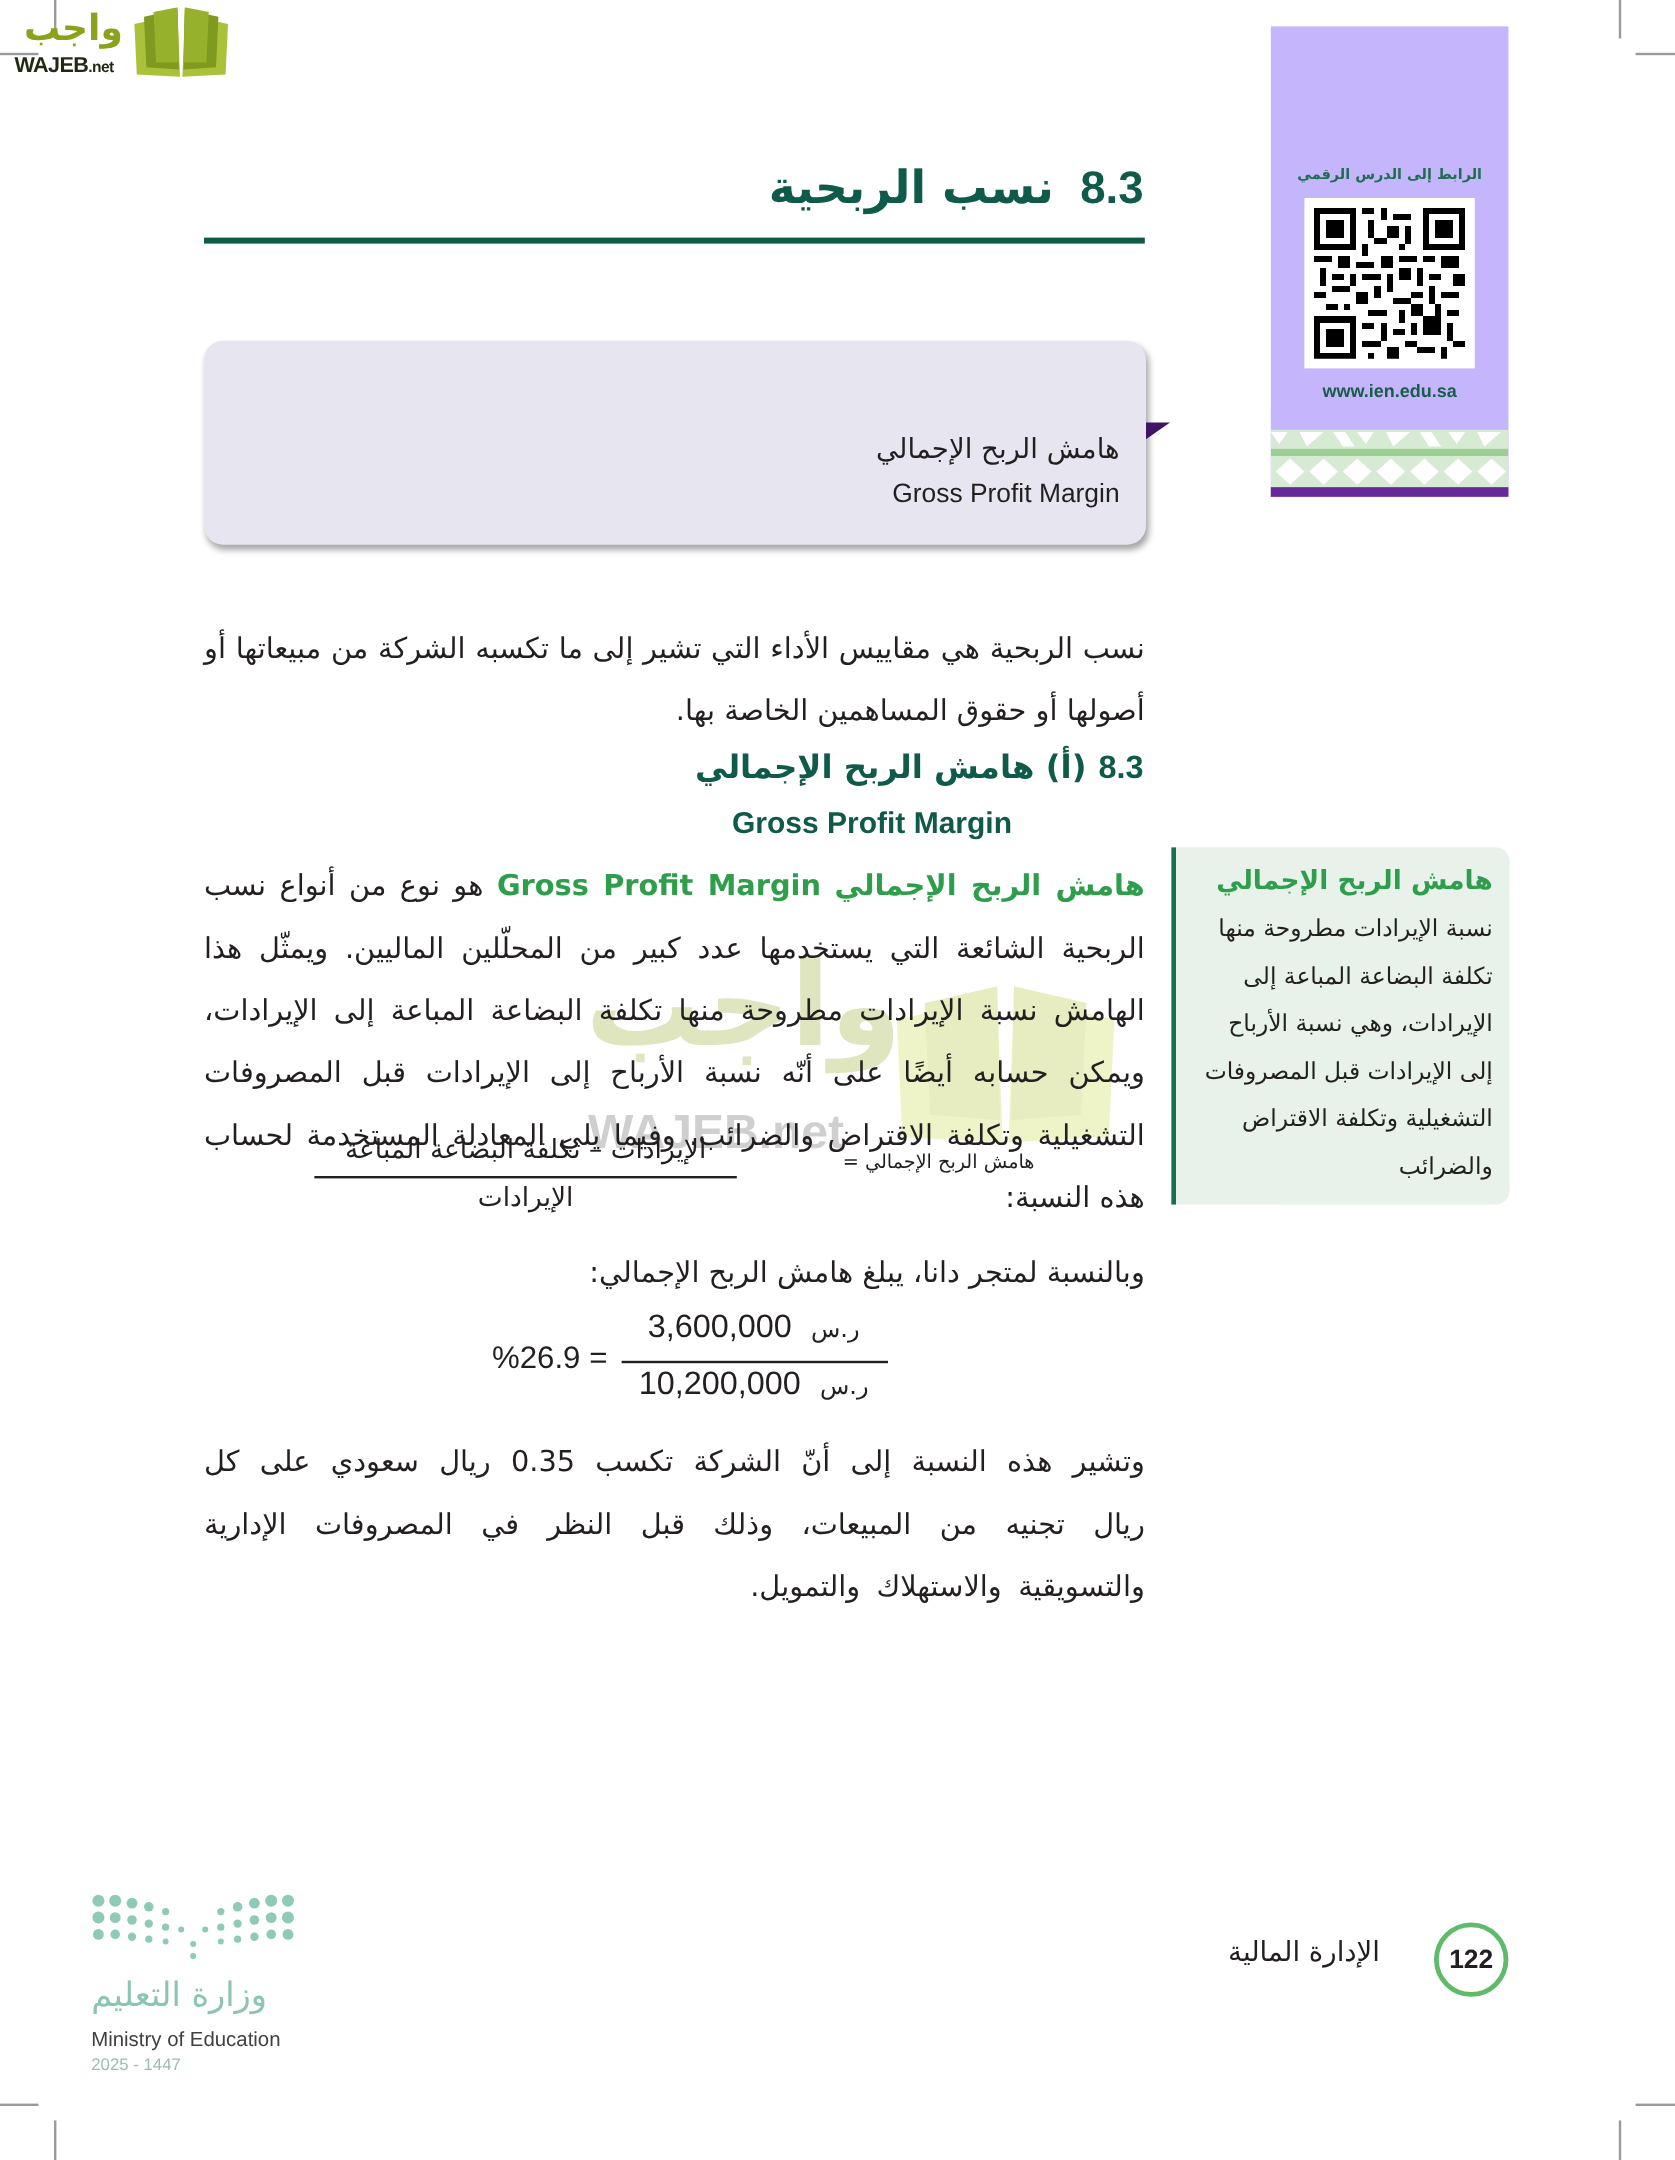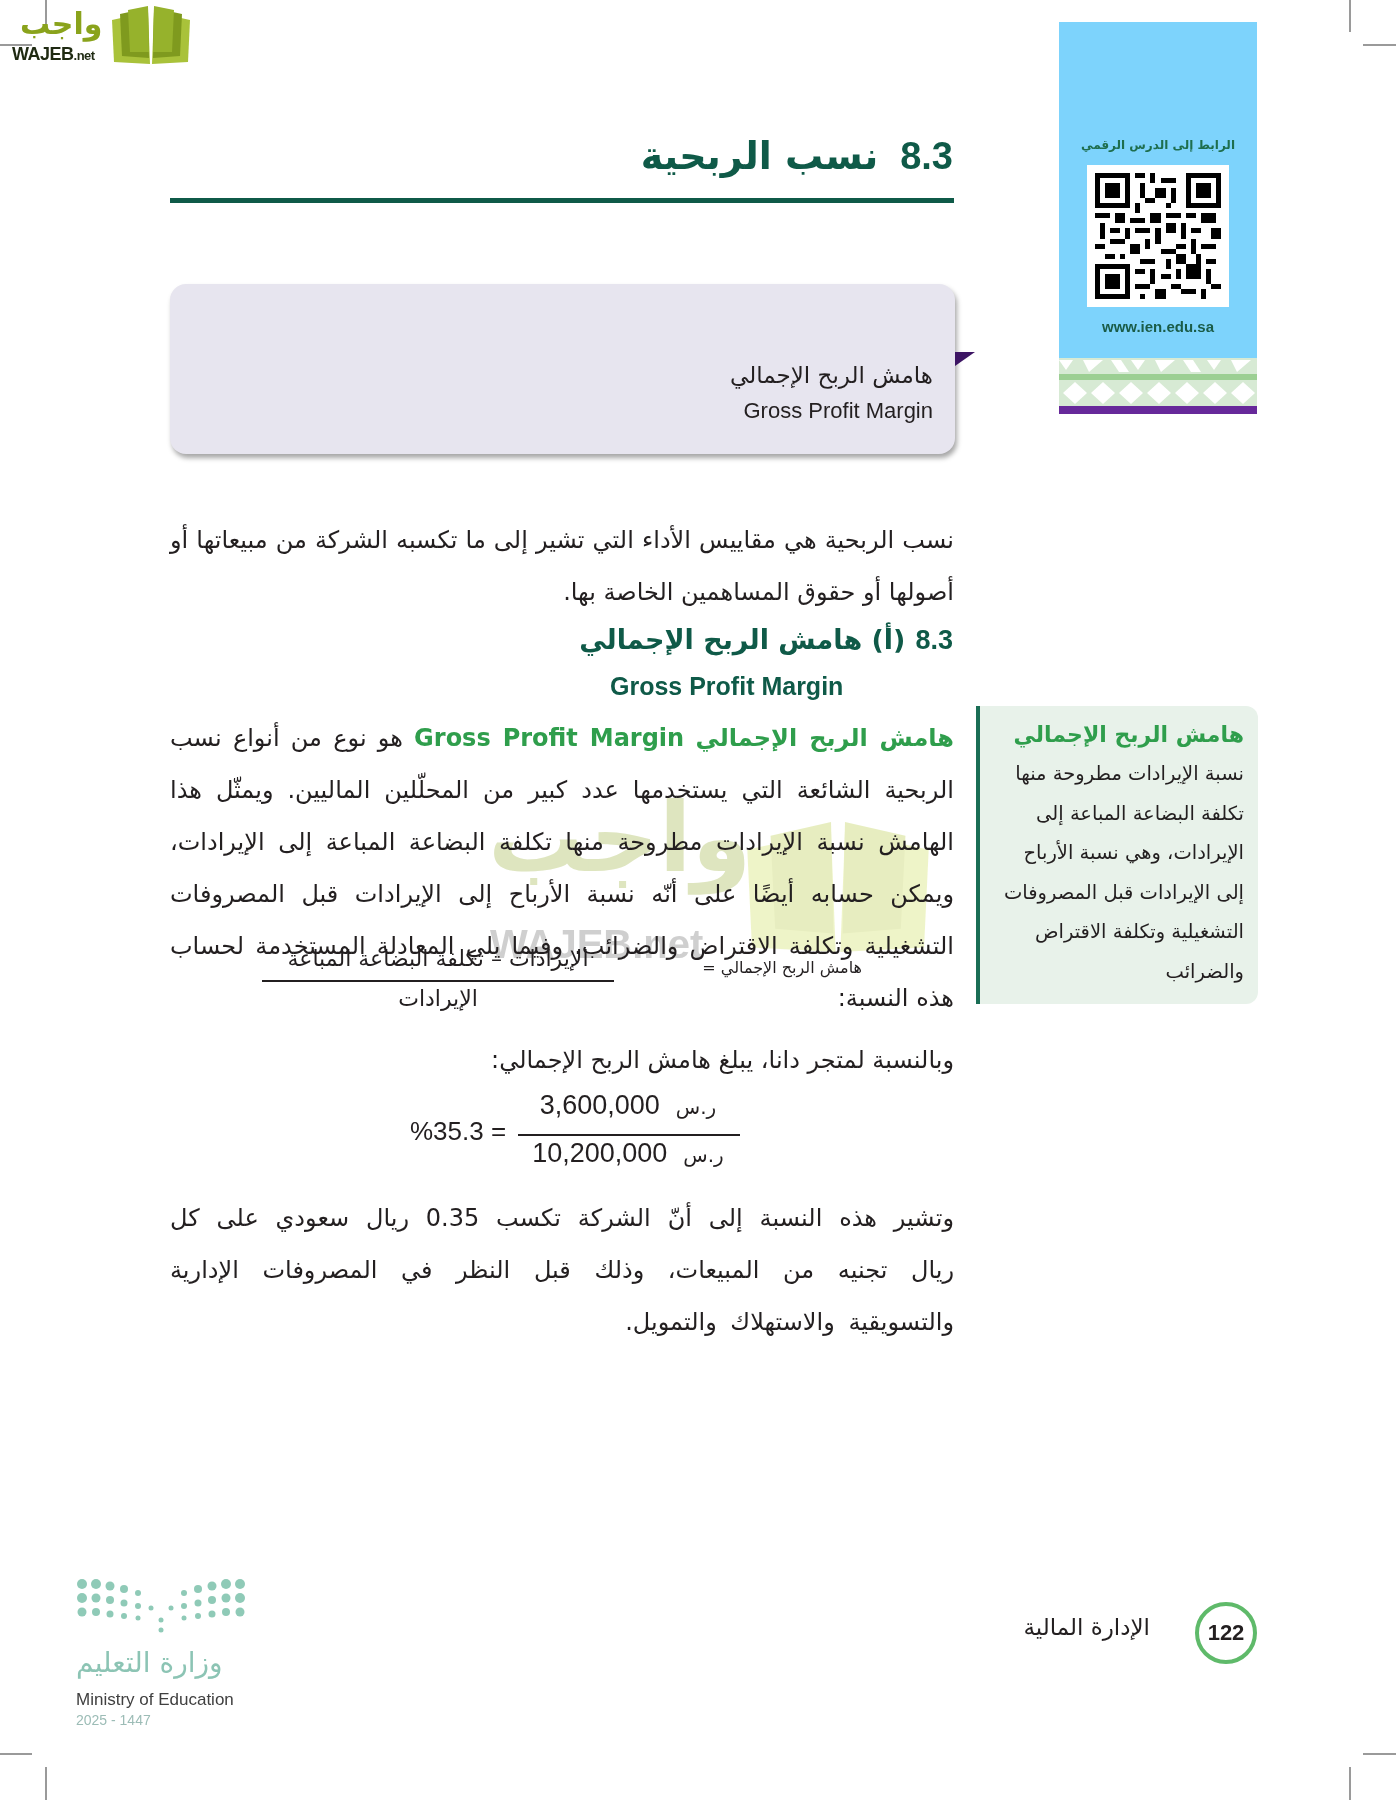--- a/index.html
+++ b/index.html
@@ -9,21 +9,21 @@
   .crop { position: absolute; background: #9a9a9a; }
 
   
   .wajeb-logo { position: absolute; left: 8px; top: 4px; width: 185px; height: 62px; }
   .wajeb-ar { position: absolute; left: 12px; top: 2px; font-family: "DejaVu Sans", sans-serif; font-weight: bold; font-size: 30px; color: #8aa31c; direction: rtl; }
   .wajeb-en { position: absolute; left: 4px; top: 40px; font-family: "Liberation Sans", sans-serif; font-weight: bold; font-size: 18px; color: #1f2a12; letter-spacing: -0.5px; }
   .wajeb-en small { font-size: 13px; }
   .wajeb-book { position: absolute; left: 100px; top: 2px; width: 86px; height: 60px; }
 
   
-  .qr-panel { position: absolute; left: 1059px; top: 22px; width: 198px; height: 392px; background: #7dd3fc; }
+  .qr-panel { position: absolute; left: 1059px; top: 22px; width: 198px; height: 392px; background: #c4b5fd; }
   .qr-caption { position: absolute; top: 116px; right: 22px; font-size: 12px; font-weight: bold; color: #1e6e4e; direction: rtl; }
   .qr-box { position: absolute; left: 28px; top: 143px; width: 142px; height: 142px; background: #fff; padding: 8px; }
   .qr-url { position: absolute; left: 0; right: 0; top: 296px; text-align: center; font-family: "Liberation Sans", sans-serif; font-weight: bold; font-size: 15px; color: #1a5c48; }
   .qr-pattern { position: absolute; left: 0; top: 336px; width: 198px; height: 48px; }
   .qr-purple { position: absolute; left: 0; top: 384px; width: 198px; height: 8px; background: #67299a; }
 
   
   .chapter-title { position: absolute; right: 443px; top: 134px; direction: rtl; font-size: 38px; font-weight: bold; color: #0f5a48; white-space: nowrap; }
   .chapter-title .num { font-family: "Liberation Sans", sans-serif; margin-left: 22px; }
   .title-rule { position: absolute; left: 170px; top: 198px; width: 784px; height: 5px; background: #0f5a48; }
@@ -259,21 +259,21 @@
   </div>
   <div class="f-num">الإيرادات – تكلفة البضاعة المباعة</div>
   <div class="f-bar"></div>
   <div class="f-den">الإيرادات</div>
 </div>
 
 <p class="para dana">وبالنسبة لمتجر دانا، يبلغ هامش الربح الإجمالي:</p>
 
 <div class="calc">
   <div class="calc-result">
-    <span>%35.3</span>
+    <span>%26.9</span>
     <span>=</span>
   </div>
   <div class="calc-num">
     <span class="cur">ر.س</span><span style="direction:ltr;unicode-bidi:embed">3,600,000</span>
   </div>
   <div class="calc-bar"></div>
   <div class="calc-den">
     <span class="cur">ر.س</span><span style="direction:ltr;unicode-bidi:embed">10,200,000</span>
   </div>
 </div>

